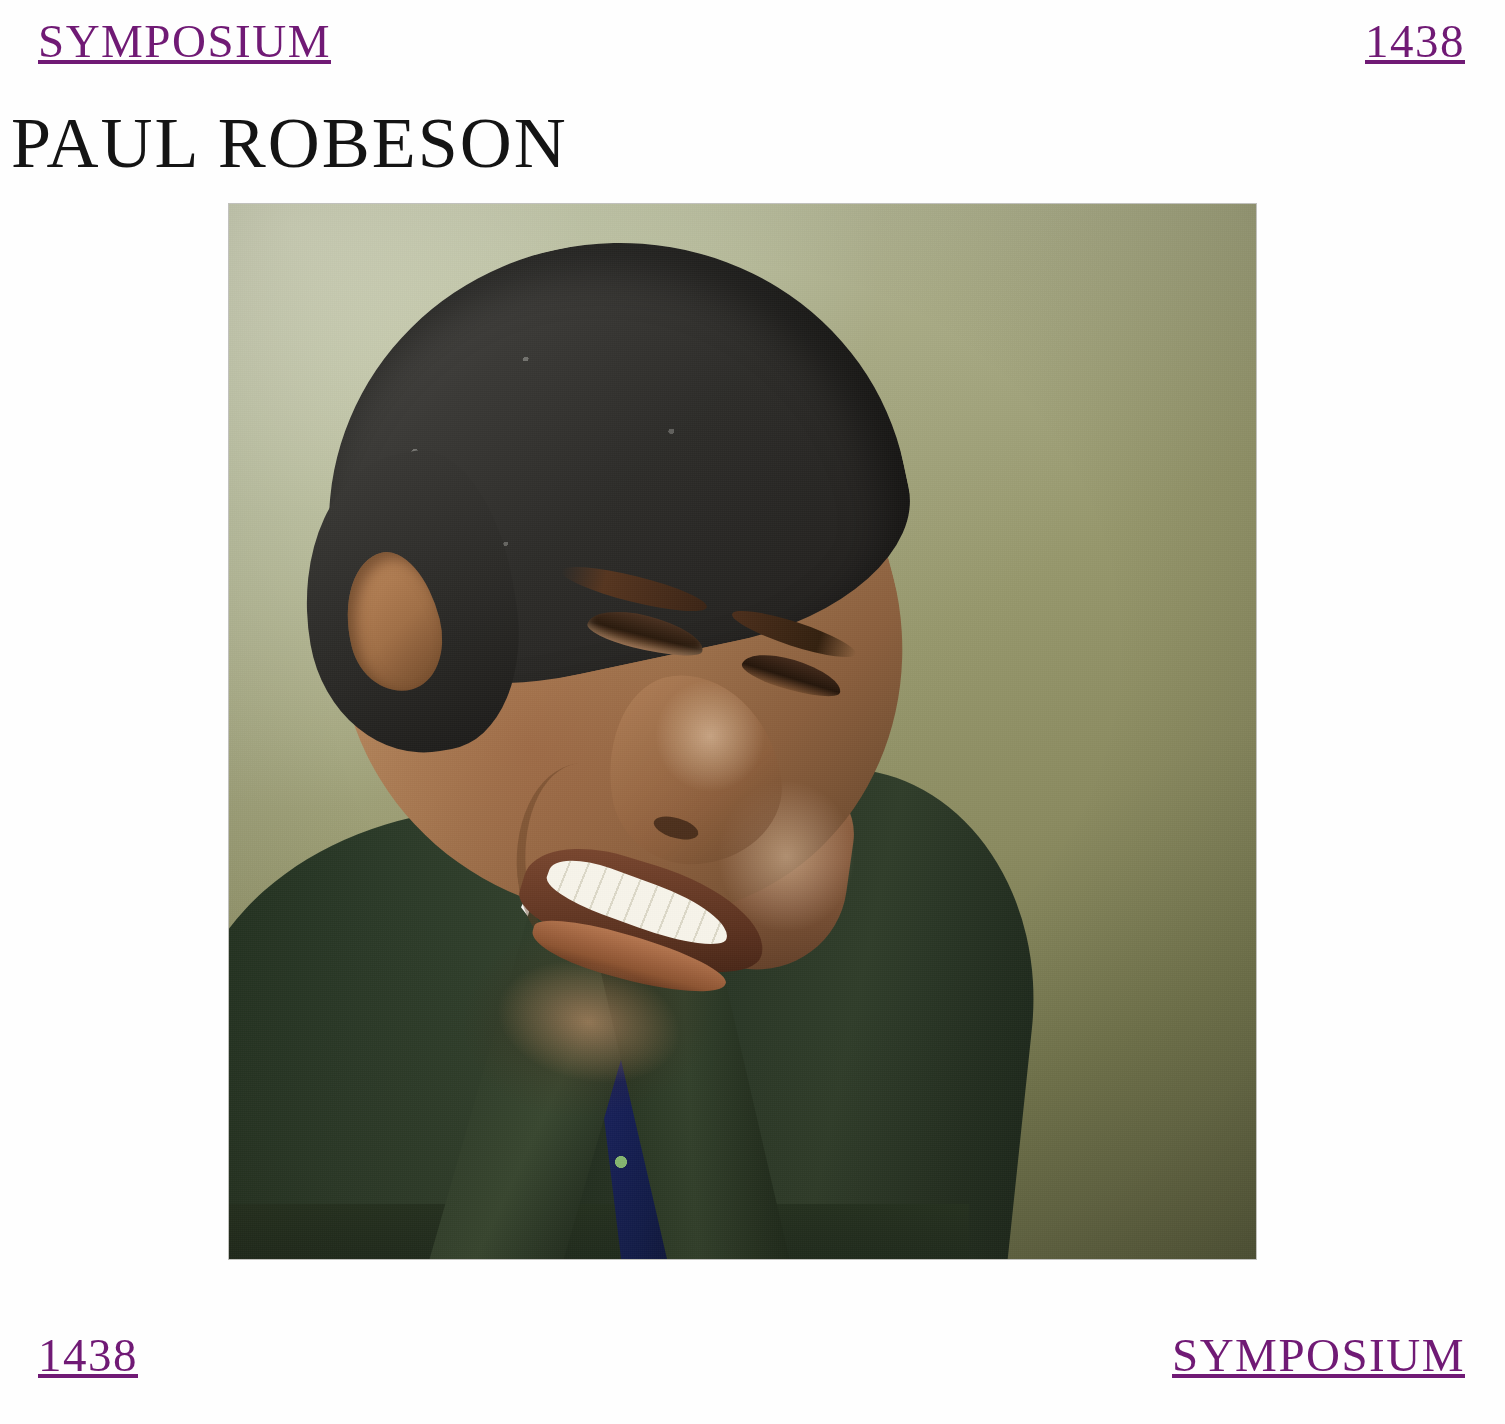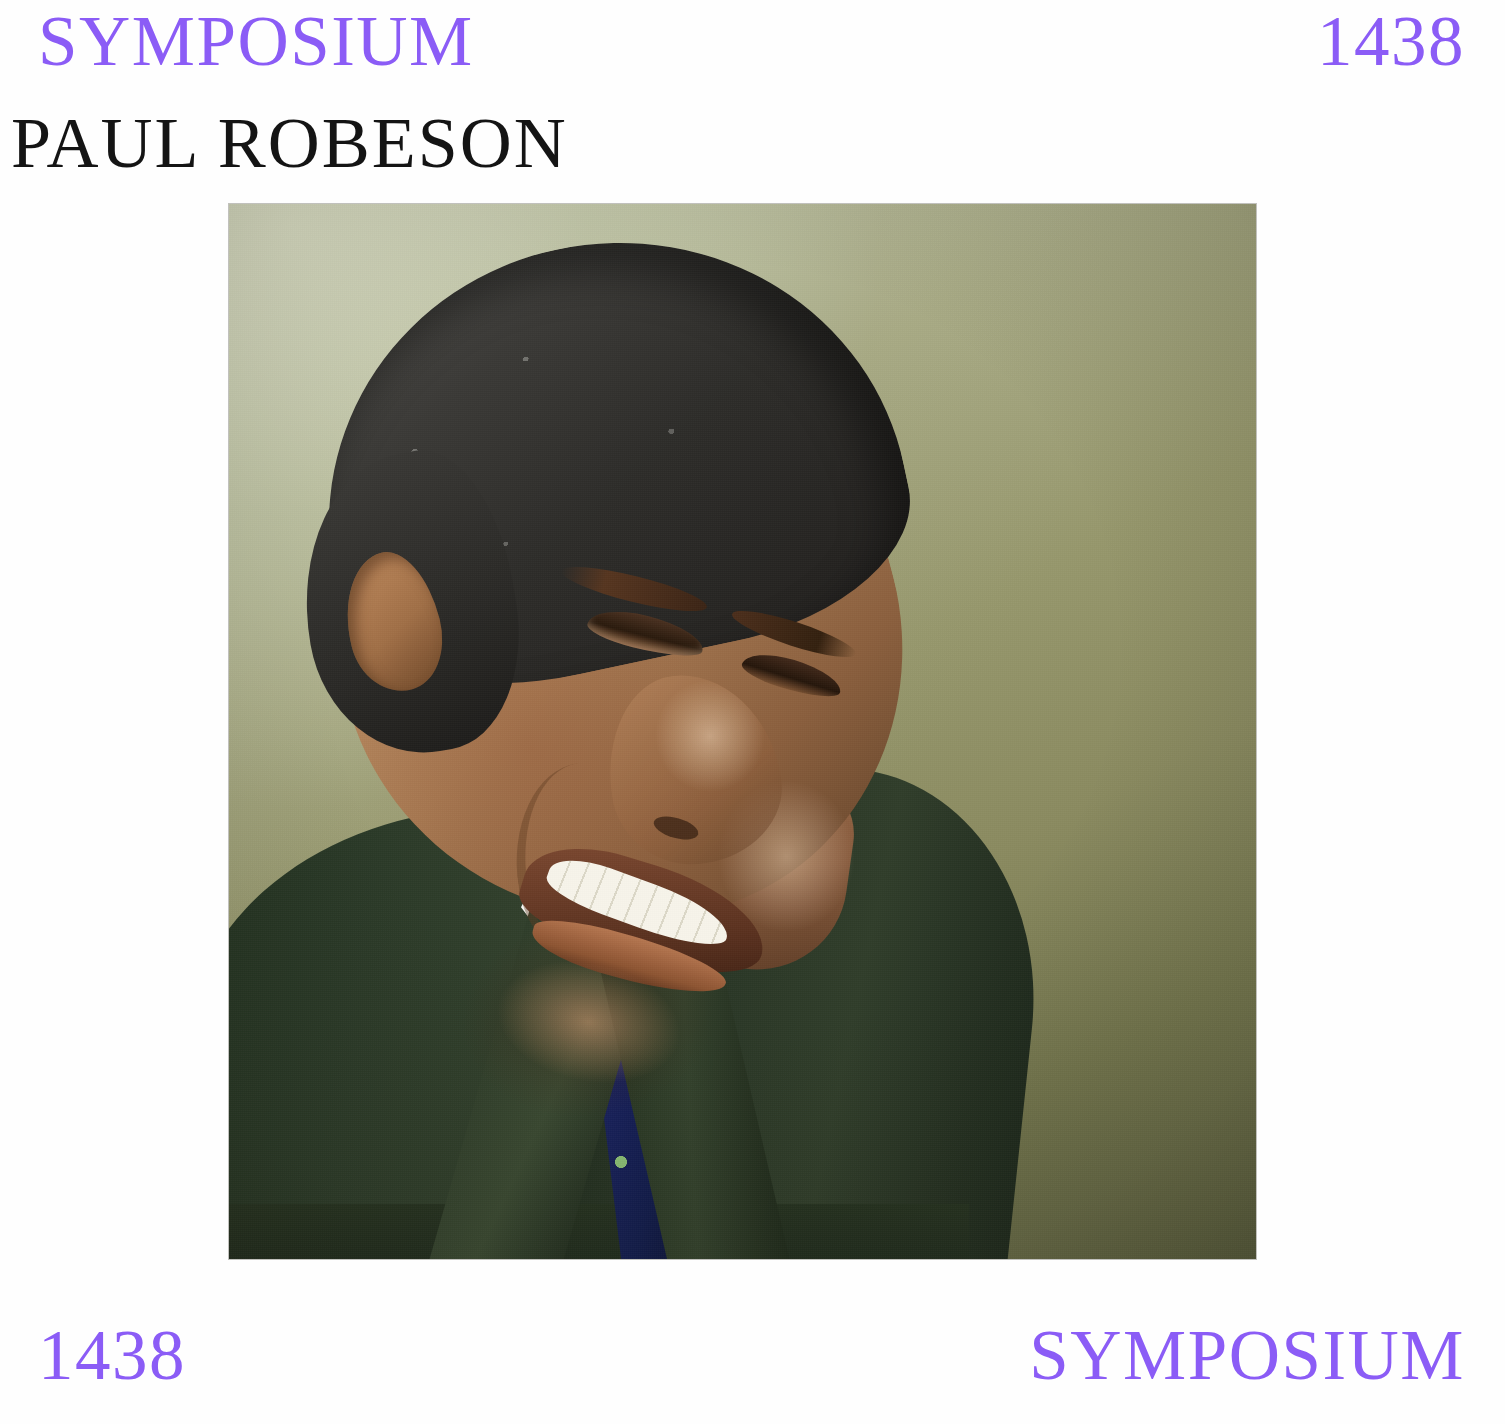--- a/index.html
+++ b/index.html
@@ -31,25 +31,26 @@
     height: 80px;
     display: flex;
     align-items: flex-start;
     justify-content: space-between;
   }
   .header-row { top: 4px; }
   .footer-row { top: 1318px; }
 
   .label-text {
     font-family: "Liberation Serif", "DejaVu Serif", serif;
-    font-size: 71px;
+    font-size: 47px;
     line-height: 74px;
     letter-spacing: 1.5px;
-    color: #8b5cf6;
+    color: #701a75;
     white-space: nowrap;
+    text-decoration: underline;
   }
   .label-left  { margin-left: 38px; }
   .label-right { margin-right: 40px; }
 
   .album-title {
     position: absolute;
     top: 104px;
     left: 0;
     width: 1505px;
     text-align: left;

